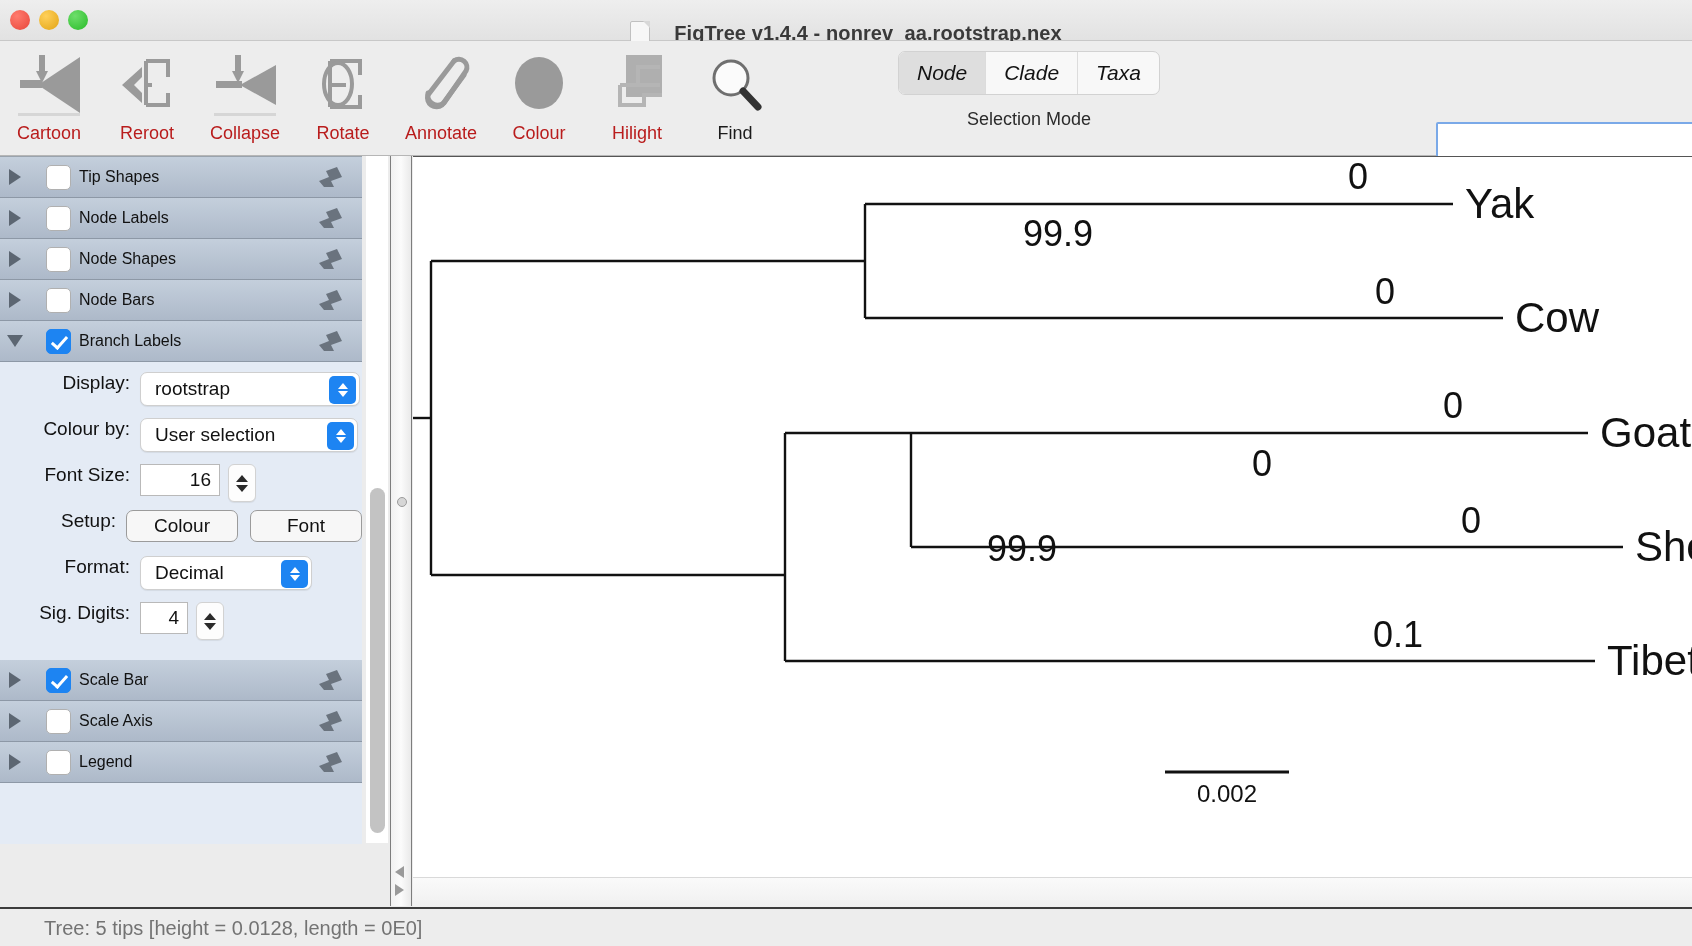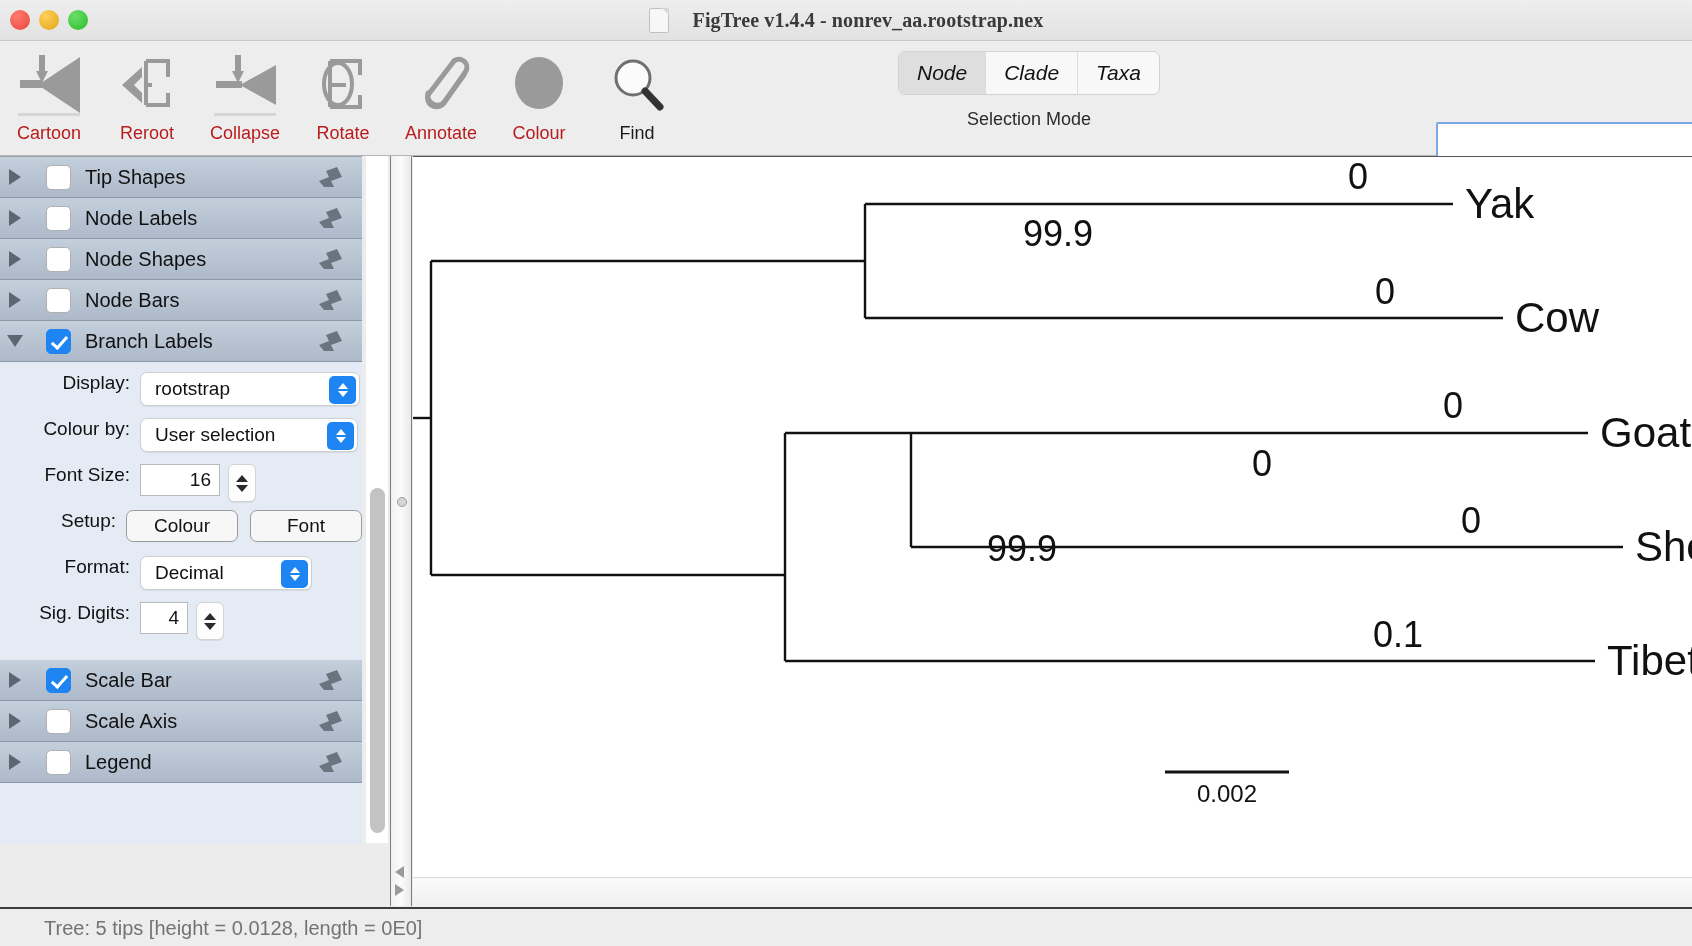--- a/index.html
+++ b/index.html
@@ -22,22 +22,22 @@
     background: linear-gradient(#eeeeee, #e2e2e2);
     border-bottom: 1px solid #c8c8c8;
     display: flex; align-items: center;
   }
   .traffic { position: absolute; left: 10px; top: 10px; display: flex; gap: 9px; }
   .light { width: 20px; height: 20px; border-radius: 50%; }
   .light.close { background: radial-gradient(circle at 35% 30%, #ff7b6e, #e8463a); }
   .light.min   { background: radial-gradient(circle at 35% 30%, #ffd05a, #e2a414); }
   .light.max   { background: radial-gradient(circle at 35% 30%, #6ede6b, #28bb28); }
   .title-center {
-    position: absolute; left: 0; right: 0; top: 0; height: 40px;
-    display: flex; align-items: center; justify-content: center; gap: 24px; font-family: Liberation Serif, serif;
+    position: absolute; left: 0; right: 0; top: 13px; height: 40px;
+    display: flex; align-items: center; justify-content: center; gap: 24px;
   }
   .doc-icon {
     width: 18px; height: 23px; background: #f7f7f7;
     border: 1px solid #c0c0c0; border-radius: 2px;
     position: relative;
   }
   .doc-icon:after {
     content: ""; position: absolute; right: -1px; top: -1px;
     border-width: 0 7px 7px 0; border-style: solid;
     border-color: transparent #d8d8d8 transparent transparent;
@@ -141,21 +141,21 @@
     background: #1d84f2; border-color: #1d84f2;
     position: relative;
   }
   .cbox.on:after {
     content: ""; position: absolute;
     left: 8px; top: 3px; width: 6px; height: 13px;
     border: solid #ffffff; border-width: 0 3px 3px 0;
     transform: rotate(42deg);
   }
   .ctrl-title {
-    margin-left: 14px; font-size: 20px; color: #111111;
+    margin-left: 8px; font-size: 16px; color: #111111;
     flex: 1 1 auto;
   }
   .pin { margin-right: 16px; display: flex; align-items: center; }
 
   .ctrl-body { background: #e4ebf5; padding: 10px 0 12px 0; }
   .row {
     display: flex; 
     height: 46px; padding-left: 12px;
   }
   .row-label {
@@ -358,20 +358,33 @@
 
       <div class="tool-btn">
         <div class="tool-ico">
           <svg width="70" height="68" viewBox="0 0 70 68">
             <ellipse cx="35" cy="32" rx="24" ry="26" fill="#9a9a9a"></ellipse>
           </svg>
         </div>
         <div class="tool-lab">Colour</div>
       </div>
 
+      <div class="tool-btn">
+        <div class="tool-ico">
+          <svg width="70" height="68" viewBox="0 0 70 68">
+            <rect x="24" y="4" width="36" height="42" fill="#9a9a9a" opacity="0.75"></rect>
+            <g stroke="#b5b5b5" stroke-width="4" fill="none">
+              <path d="M18 34 H36 V16 H58"></path>
+              <path d="M36 34 H58"></path>
+              <path d="M18 34 V54 H42 V44 H60"></path>
+            </g>
+          </svg>
+        </div>
+        <div class="tool-lab">Hilight</div>
+      </div>
 
       <div class="tool-btn">
         <div class="tool-ico">
           <svg width="70" height="68" viewBox="0 0 70 68">
             <circle cx="31" cy="27" r="17" fill="#fbfbfb" stroke="#6f6f6f" stroke-width="3"></circle>
             <path d="M43 40 L58 56" stroke="#333333" stroke-width="7" stroke-linecap="round"></path>
           </svg>
         </div>
         <div class="tool-lab active">Find</div>
       </div>

